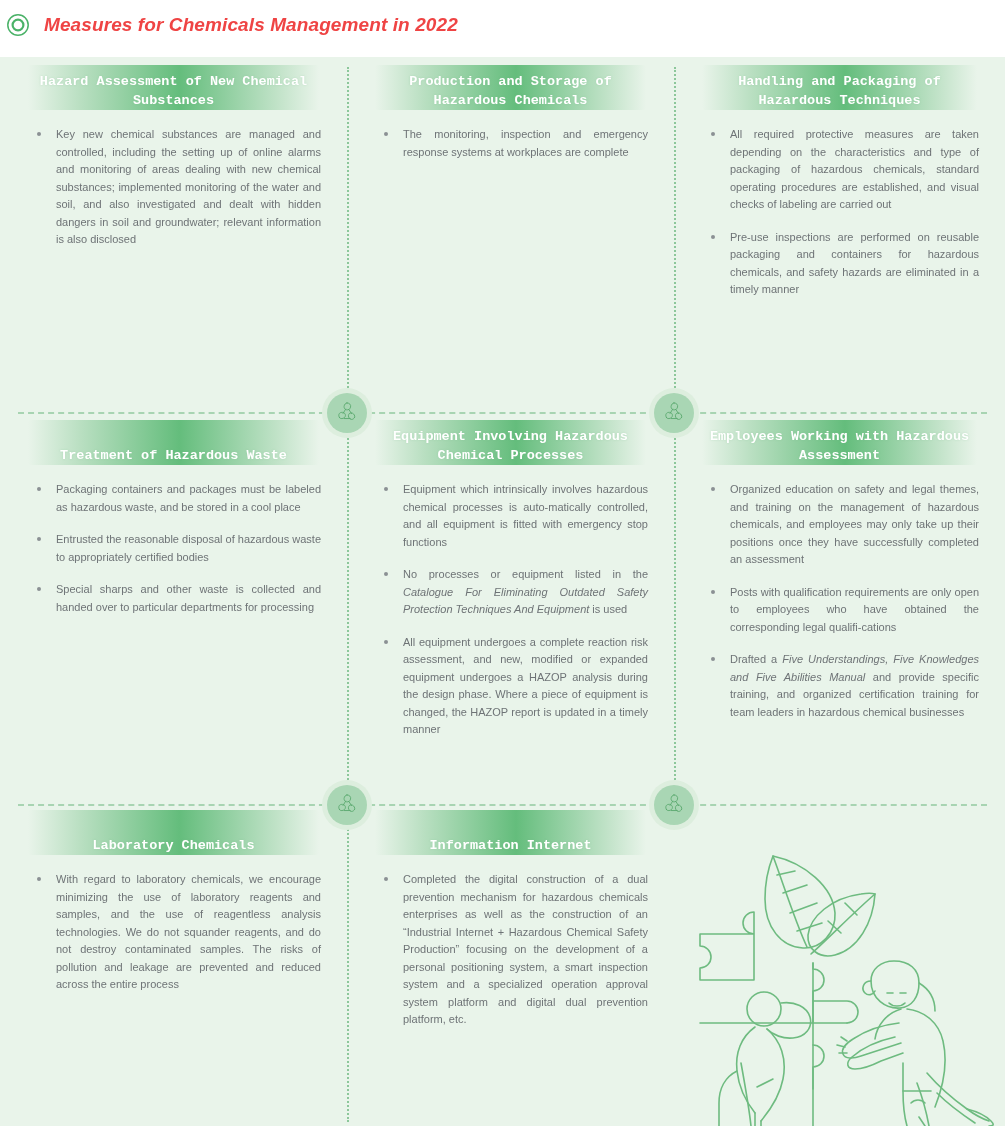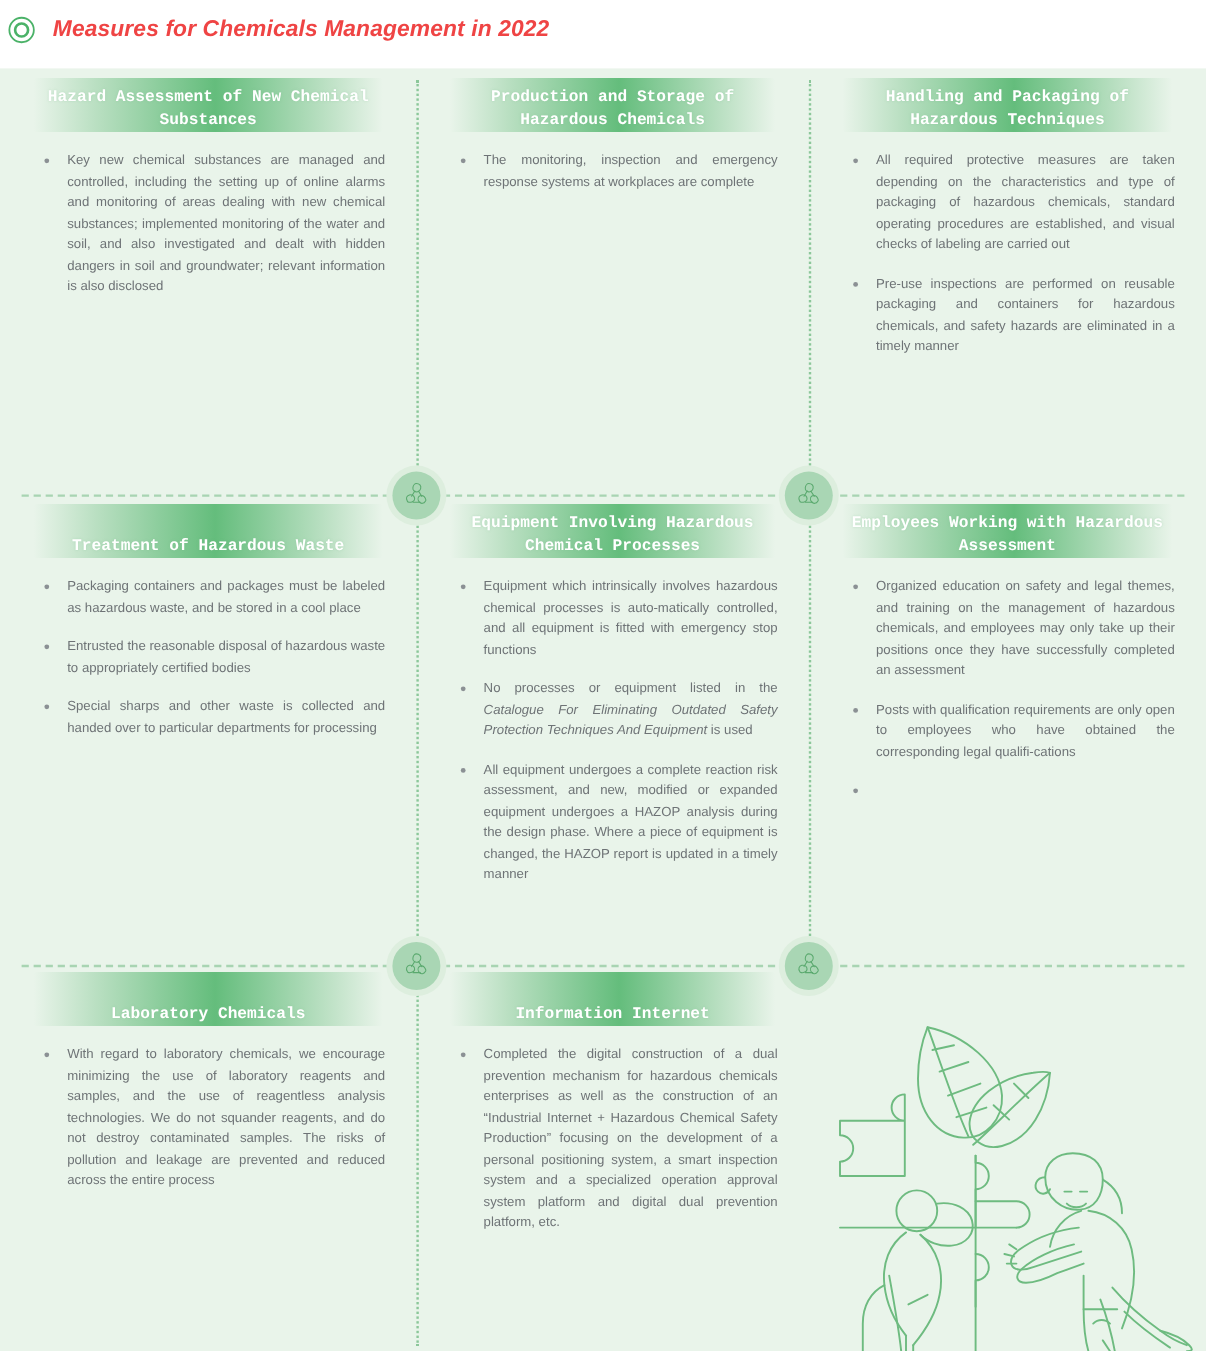--- a/index.html
+++ b/index.html
@@ -228,21 +228,21 @@
       </div>
 
       <div class="cell">
         <div class="card-head">
           <span class="ht">Employees Working with Hazardous Assessment</span>
         </div>
         <div class="card-body">
           <ul class="bullets">
             <li><span class="dot"></span><span>Organized education on safety and legal themes, and training on the management of hazardous chemicals, and employees may only take up their positions once they have successfully completed an assessment</span></li>
             <li><span class="dot"></span><span>Posts with qualification requirements are only open to employees who have obtained the corresponding legal qualifi-cations</span></li>
-            <li><span class="dot"></span></li>
+            <li><span class="dot"></span><span><span>Drafted a </span><em class="bk">Five Understandings, Five Knowledges and Five Abilities Manual</em><span> and provide specific training, and organized certification training for team leaders in hazardous chemical businesses</span></span></li>
           </ul>
         </div>
       </div>
 
       <div class="cell">
         <div class="card-head">
           <span class="ht">Laboratory Chemicals</span>
         </div>
         <div class="card-body">
           <ul class="bullets">

